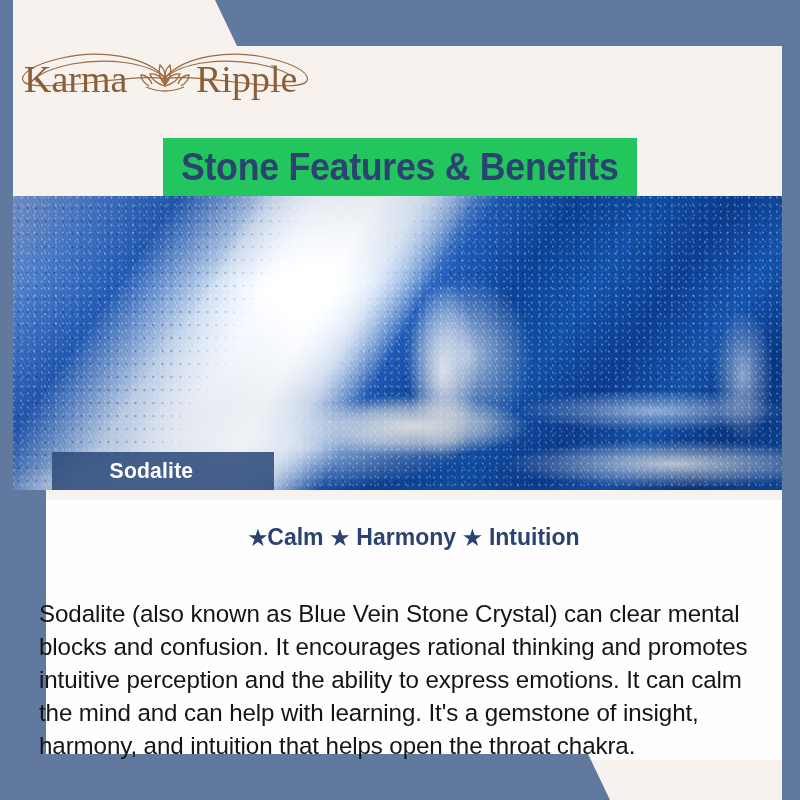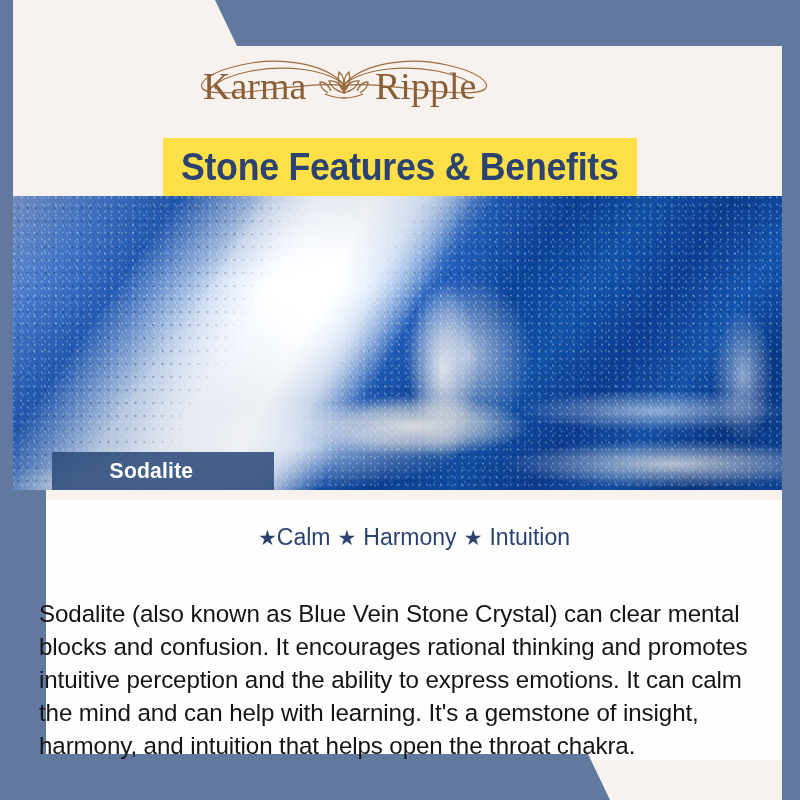--- a/index.html
+++ b/index.html
@@ -69,35 +69,34 @@
     position: absolute;
     left: 46px; top: 490px;
     width: 736px; height: 10px;
     background: #F7F2EE;
     z-index: 6;
   }
 
   
   .logo-wrap {
     position: absolute;
-    top: 47px; left: 0;
+    top: 40px; left: 0;
     width: 688px; height: 78px;
     display: flex;
     align-items: center;
-    justify-content: center;
     z-index: 7;
   }
   .logo-svg { display: block; }
 
   
   .title-band {
     position: absolute;
     left: 163px; top: 138px;
     width: 474px; height: 58px;
-    background: #fde047;
+    background: #22c55e;
     display: flex;
     align-items: center;
     justify-content: center;
     z-index: 7;
   }
   .title-text {
     font-family: "Liberation Sans Narrow", "Liberation Sans", sans-serif;
     font-weight: bold;
     font-size: 38px;
     letter-spacing: -0.3px;
@@ -204,21 +203,21 @@
   }
 
   
   .keywords {
     position: absolute;
     left: 46px; top: 524px;
     width: 736px;
     text-align: center;
     z-index: 7;
     font-family: "Liberation Sans Narrow", "Liberation Sans", sans-serif;
-    font-weight: normal;
+    font-weight: bold;
     font-size: 23px;
     color: #2C4372;
     white-space: nowrap;
   }
   .kw-star { font-size: 21px; }
   .kw-gap { display: inline-block; width: 7px; }
 
   
   .body-copy {
     position: absolute;

